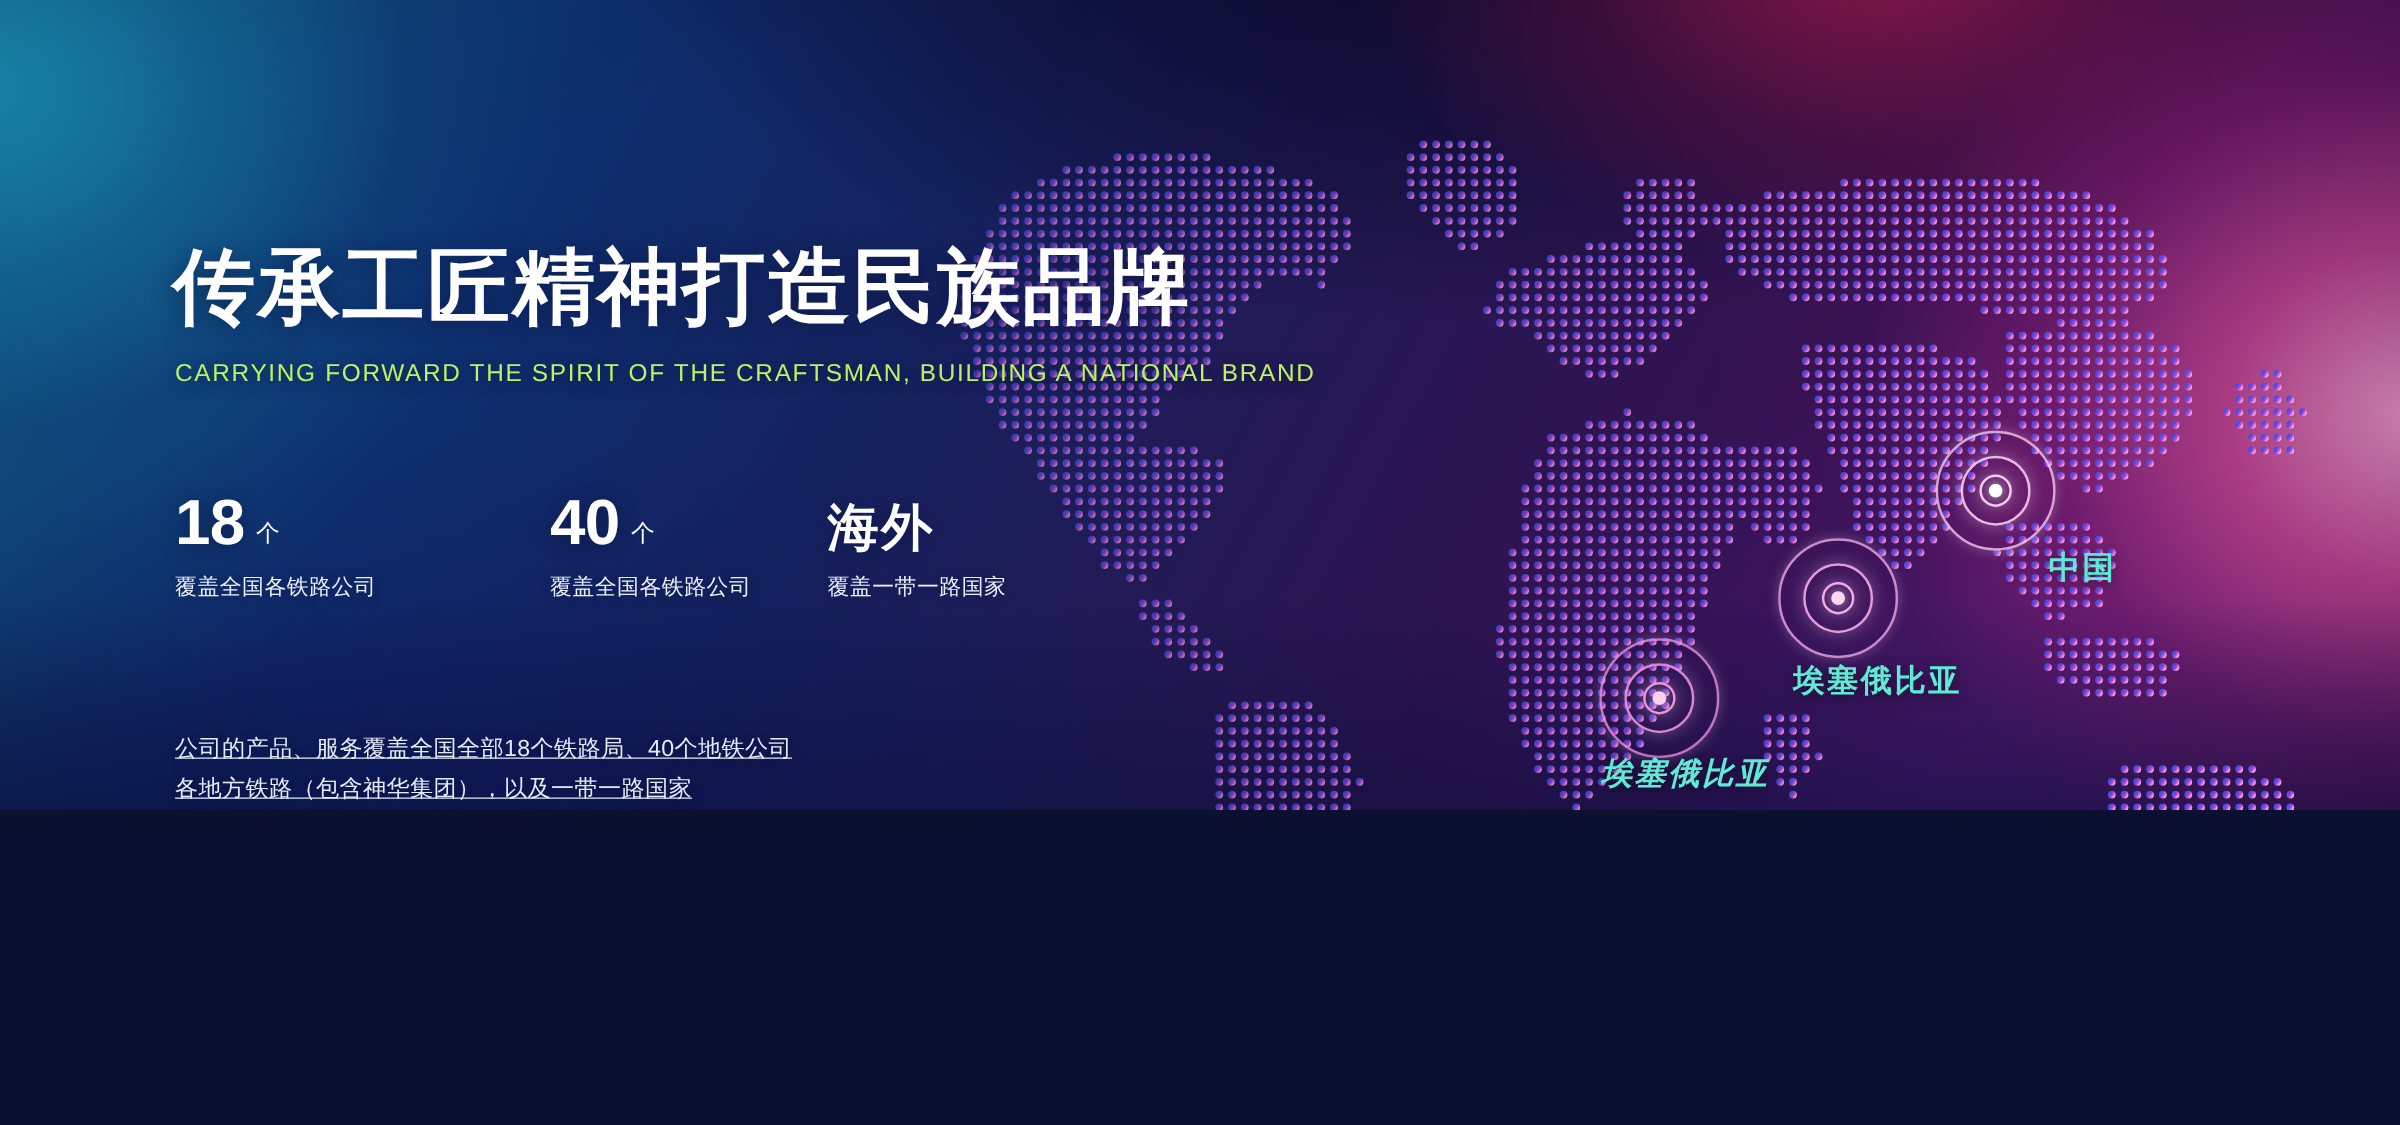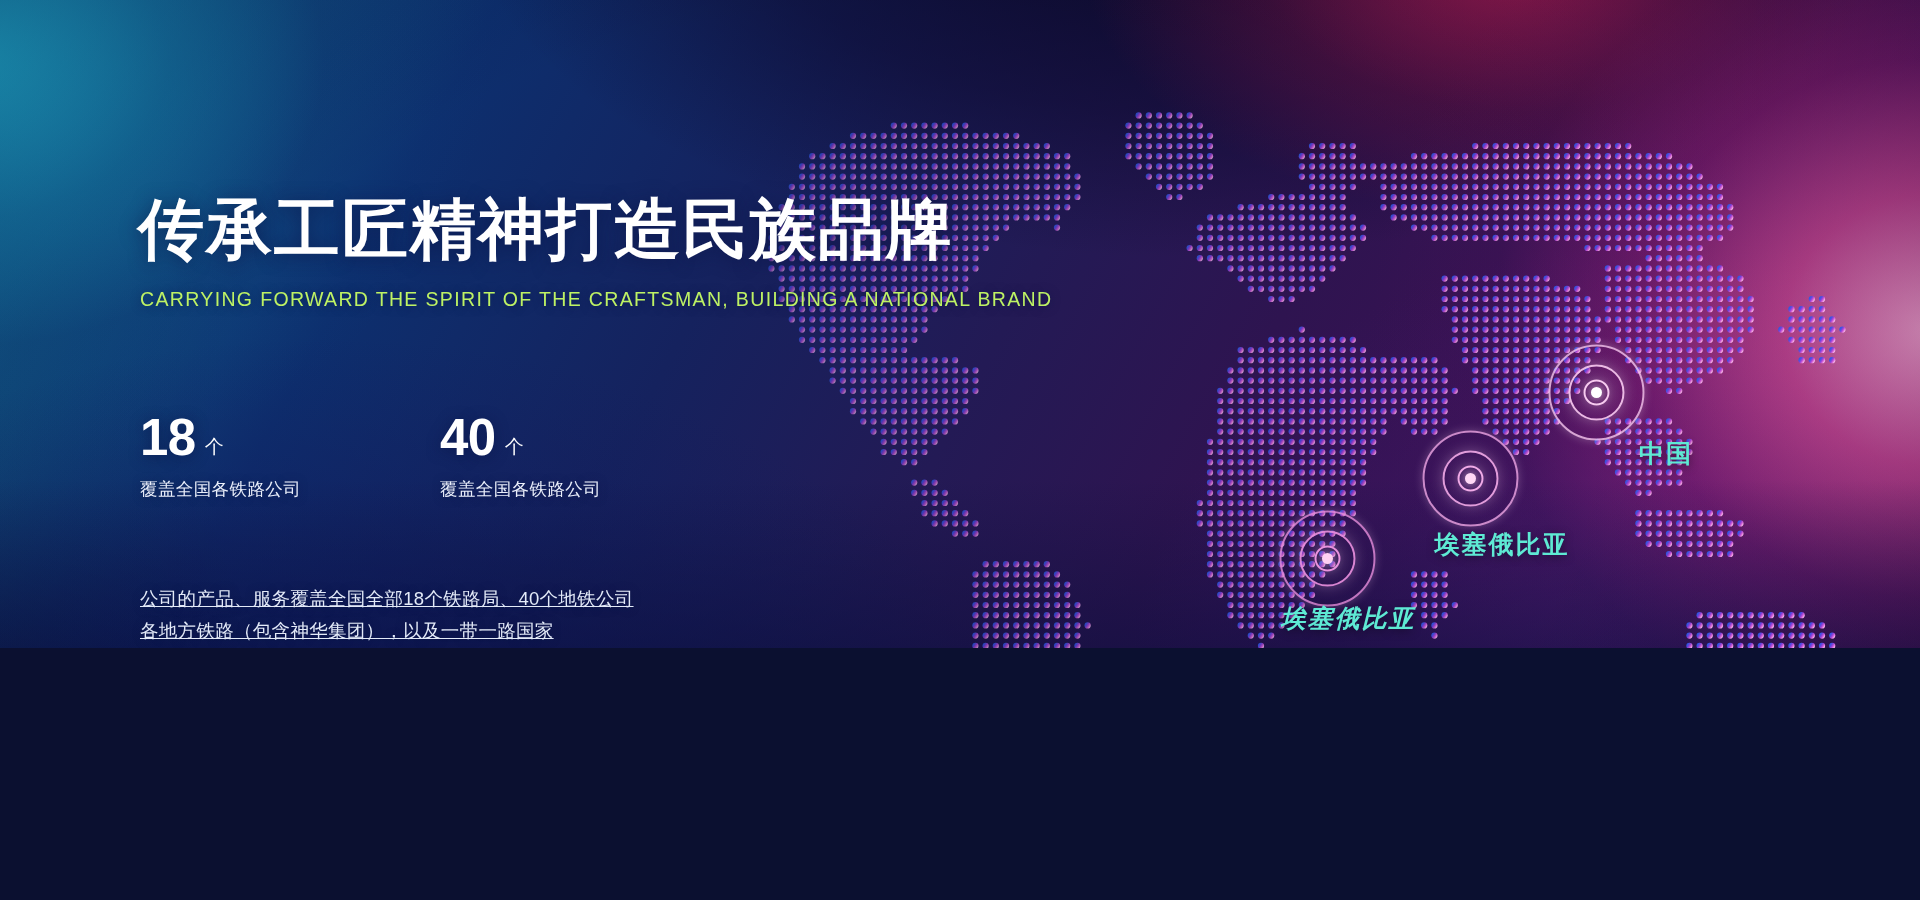--- a/index.html
+++ b/index.html
@@ -62,21 +62,21 @@
     letter-spacing:2px;margin:0;white-space:nowrap;
     text-shadow:0 2px 18px rgba(10,20,70,.65);
     font-family:"Liberation Sans","DejaVu Sans",sans-serif;
   }
   .subhead{
     margin:26px 0 0 2px;font-size:19.5px;letter-spacing:1.35px;
     color:#bef264;font-weight:400;white-space:nowrap;
     text-shadow:0 1px 10px rgba(10,20,70,.6);
   }
 
-  .stats{position:absolute;left:140px;top:412px;display:flex;align-items:flex-end;}
+  .stats{position:absolute;left:140px;top:392px;display:flex;align-items:flex-end;}
   .stat{margin-right:0;}
   .stat .num-row{display:flex;align-items:baseline;white-space:nowrap;}
   .stat .num{
     font-size:51px;font-weight:700;color:#ffffff;line-height:1;
     letter-spacing:-.5px;text-shadow:0 2px 14px rgba(10,20,70,.6);
   }
   .stat .num.word{font-size:41px;letter-spacing:2px;}
   .stat .unit{
     font-size:19px;color:#ffffff;margin-left:9px;font-weight:400;
     position:relative;top:-2px;
@@ -2738,20 +2738,26 @@
         </div>
         <div class="cap">覆盖全国各铁路公司</div>
       </div>
       <div class="stat stat-1">
         <div class="num-row">
           <span class="num">40</span>
           <span class="unit">个</span>
         </div>
         <div class="cap">覆盖全国各铁路公司</div>
       </div>
+      <div class="stat stat-2">
+        <div class="num-row">
+          <span class="num word">海外</span>
+        </div>
+        <div class="cap">覆盖一带一路国家</div>
+      </div>
     </div>
 
   <div class="desc">
     <div>公司的产品、服务覆盖全国全部18个铁路局、40个地铁公司</div>
     <div>各地方铁路（包含神华集团），以及一带一路国家</div>
   </div>
 
   <div id="markers">
       <div class="marker" style="left: 1596px; top: 392px; width: 1px; height: 1px;">
         <div class="ring" style="width: 96px; height: 96px; border: 2px solid rgb(247, 200, 239); opacity: 0.8; box-shadow: rgba(255, 255, 255, 0.333) 0px 0px 10px;"></div>

